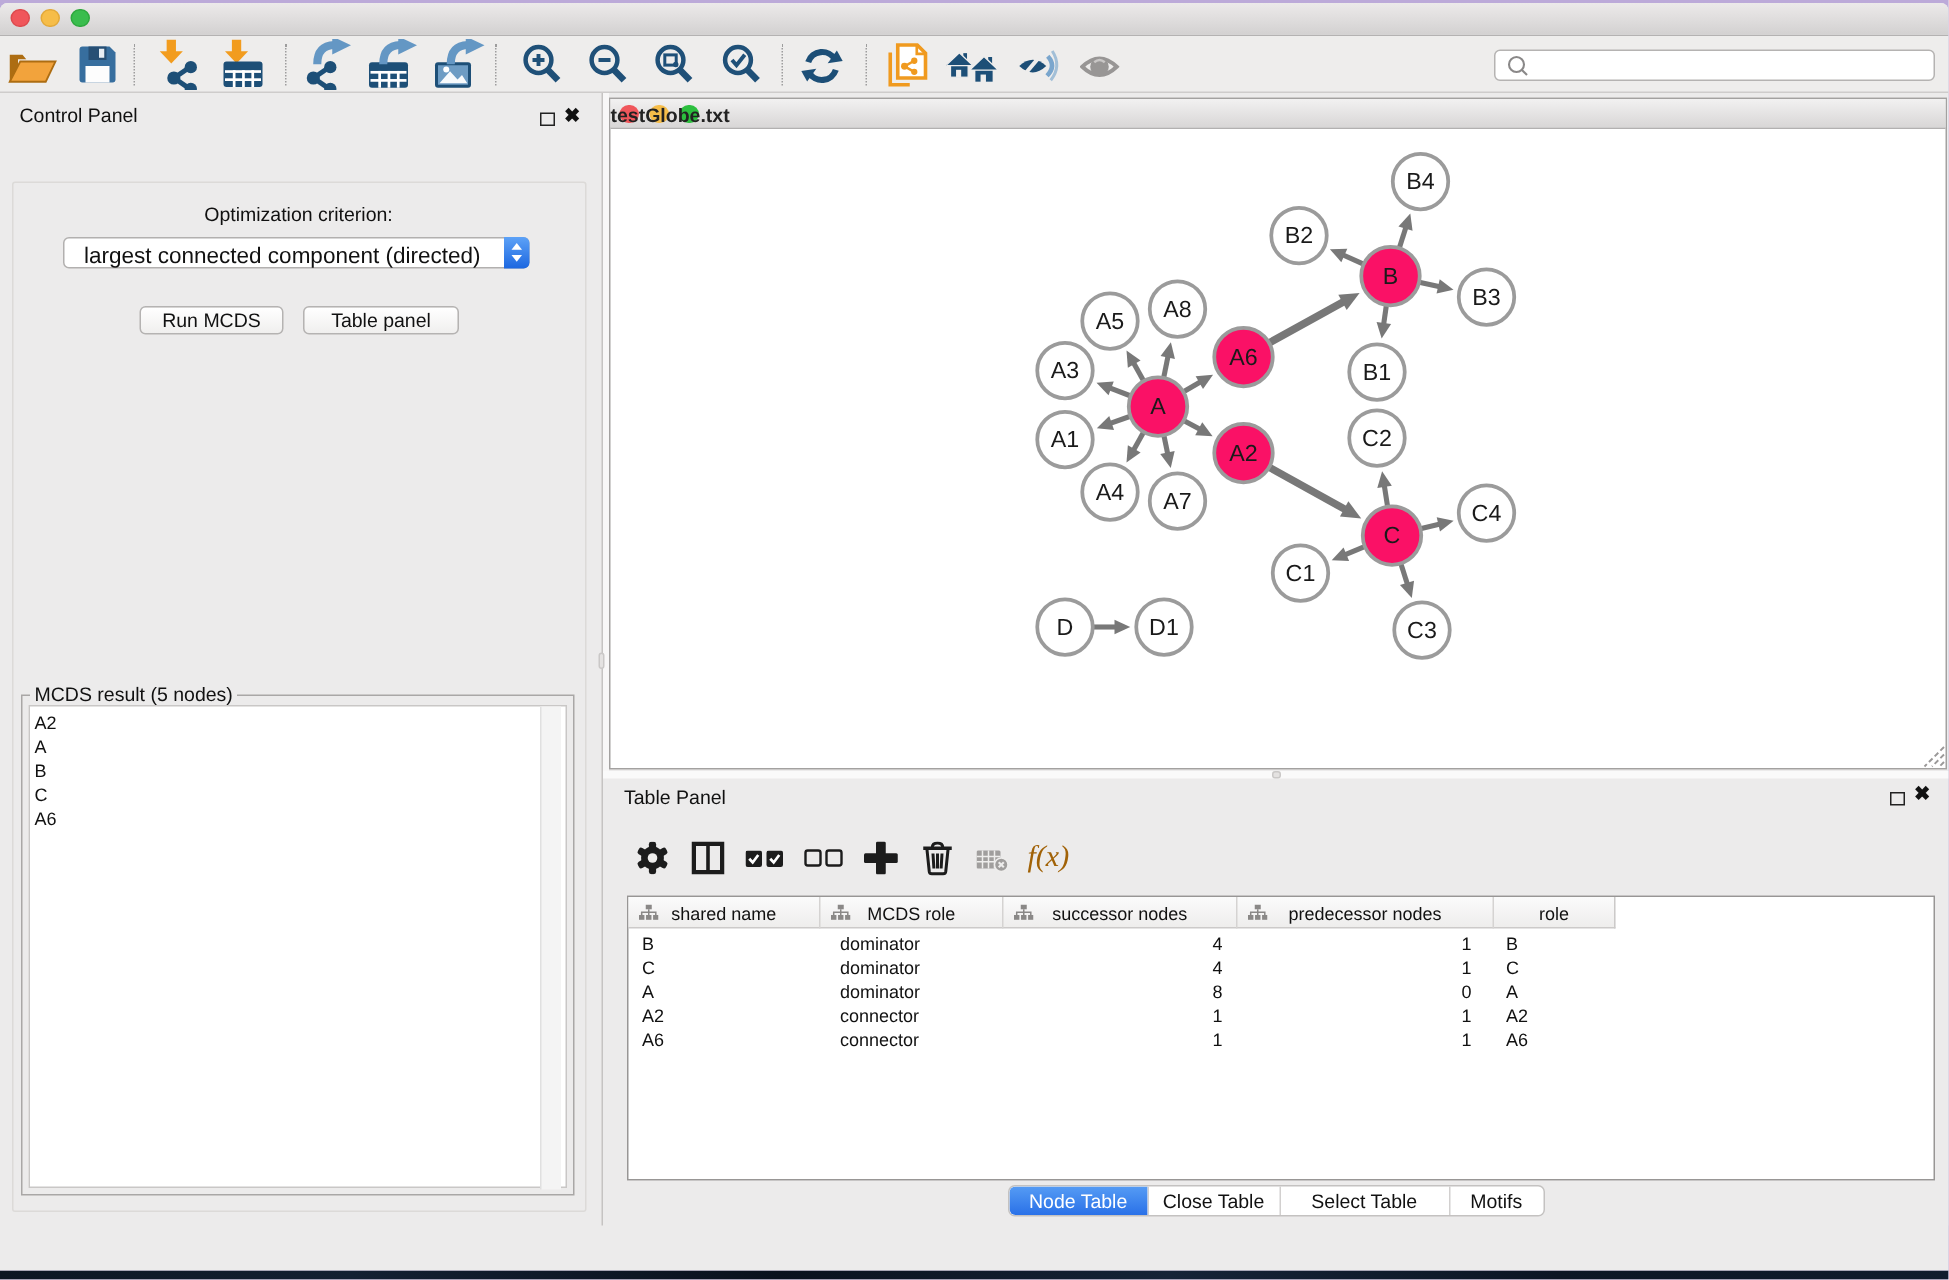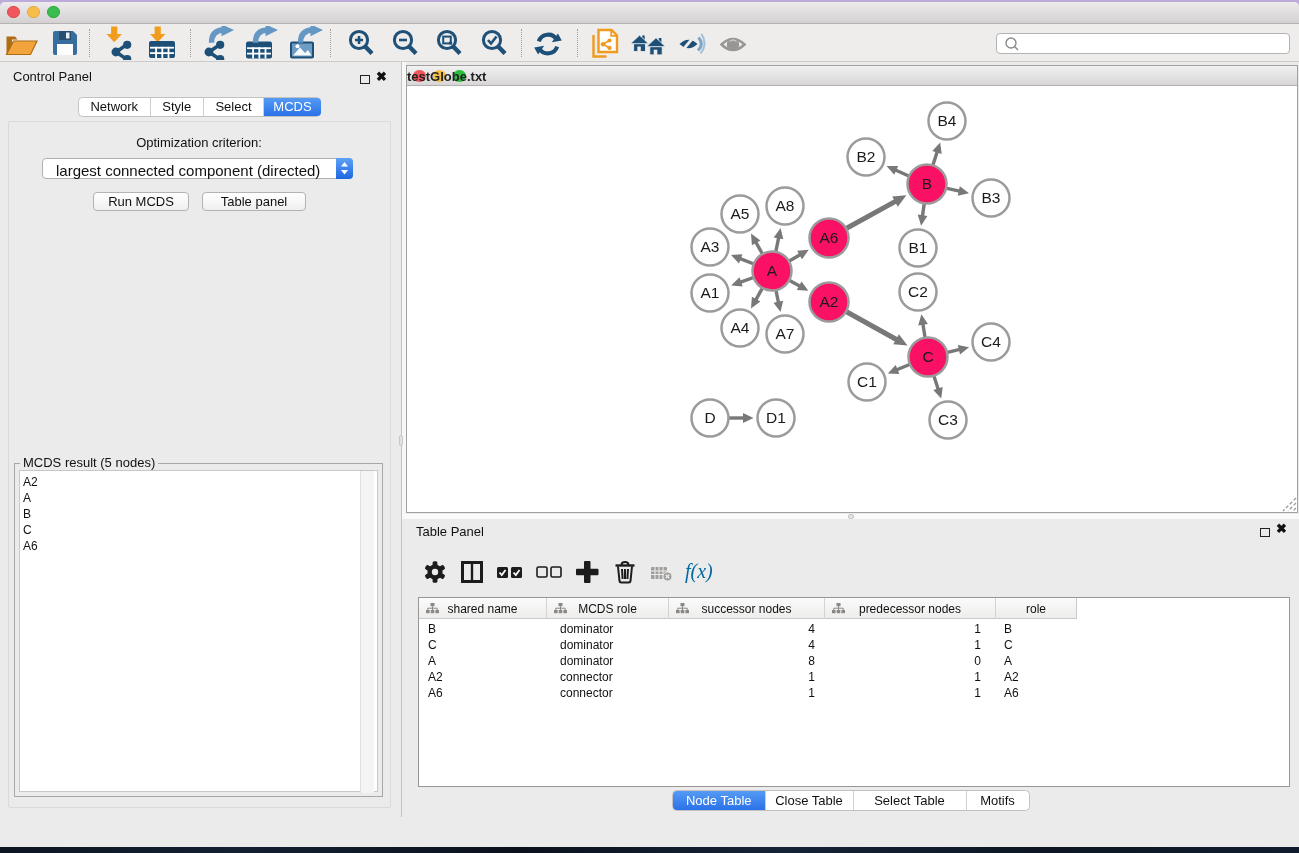--- a/index.html
+++ b/index.html
@@ -37,21 +37,21 @@
 #cp-inner { left:8px; top:59px; width:383px; height:687px; border:1px solid #dcdad8;
   border-radius:2px; background:#ecebeb; }
 #opt-label { left:0; top:73px; width:398px; text-align:center; font-size:13px; color:#111; }
 #cp-select { left:42px; top:96px; width:311px; height:21px; background:#fff;
   border:1px solid #b2b0af; border-radius:4px; font-size:15px; color:#111; }
 #cp-select .txt { position:absolute; left:13px; top:2.5px; }
 #cp-select .cap { position:absolute; right:-1px; top:-1px; width:17px; height:21px;
   background:linear-gradient(#5da2f7,#1c67e0); border-radius:0 4px 4px 0; }
 .btn { position:absolute; height:19px; background:linear-gradient(#ffffff,#f0efee);
   border:1px solid #b5b3b2; border-radius:4px; font-size:13px; color:#111;
-  text-align:center; line-height:17px; }
+  text-align:center; line-height:17px;margin-top:12px; }
 #btn-run { left:93px; top:129.5px; width:96px; }
 #btn-close { left:202px; top:129.5px; width:104px; }
 
 #grp { left:14px; top:393px; width:369px; height:343px; }
 #grp .borderrest { position:absolute; left:0; top:8px; width:100%; height:334px;
   border:1px solid #a9a7a6; }
 #grp .lbl { position:absolute; left:6px; top:0px; background:#ecebeb; padding:0 3px;
   font-size:13px; color:#111; }
 #grp .list { position:absolute; left:5px; top:15px; width:359px; height:322px;
   background:#fff; border:1px solid #c9c7c6; font-size:12px; color:#111; }
@@ -263,26 +263,20 @@
         <line x1="11.6" y1="11.6" x2="15" y2="15" stroke="#8a8888" stroke-width="1.4"></line>
       </svg>
     </div>
   </div>
   <div id="content" class="abs">
     <div id="cp" class="abs">
       <div id="cp-title" class="abs">Control Panel</div>
       <div id="cp-min" class="abs"></div>
       <div id="cp-close" class="abs">✖</div>
       <div id="cp-inner" class="abs"></div>
-      <div id="cp-tabs" class="abs">
-        <div class="tab" style="width:71.5px;">Network</div>
-        <div class="tab" style="width:53.5px;">Style</div>
-        <div class="tab" style="width:60px;">Select</div>
-        <div class="tab sel" style="width:57px;">MCDS</div>
-      </div>
       <div id="opt-label" class="abs">Optimization criterion:</div>
       <div id="cp-select" class="abs">
         <span class="txt">largest connected component (directed)</span>
         <span class="cap"><svg width="17" height="21">
           <polygon points="8.5,4 12,8.5 5,8.5" fill="#fff"></polygon>
           <polygon points="8.5,16.5 12,12 5,12" fill="#fff"></polygon>
         </svg></span>
       </div>
       <div id="btn-run" class="btn">Run MCDS</div>
       <div id="btn-close" class="btn">Table panel</div>
@@ -454,21 +448,21 @@
             <line x1="8" y1="2" x2="8" y2="14"></line>
             <line x1="12" y1="2" x2="12" y2="14"></line>
           </g>
           <circle cx="16.5" cy="11.5" r="4.5" fill="#a09e9d" stroke="#eeedec" stroke-width="1"></circle>
           <g stroke="#eeedec" stroke-width="1.4">
             <line x1="14.8" y1="9.8" x2="18.2" y2="13.2"></line>
             <line x1="18.2" y1="9.8" x2="14.8" y2="13.2"></line>
           </g>
         </g>
       </svg>
-    <div class="abs" style="left:685px;top:498px;font-family:'Liberation Serif',serif;font-style:italic;font-size:20px;color:#0369a1;">f(x)</div>
+    <div class="abs" style="left:685px;top:498px;font-family:'Liberation Serif',serif;font-style:italic;font-size:20px;color:#a16207;">f(x)</div>
     <div id="tbl" class="abs">
       <div id="tbl-head">
         <div class="th" style="left:0; width:128px;">
             <svg width="13" height="12" style="position:absolute;left:7px;top:5px">
               <g fill="#8a8887">
                 <rect x="4.5" y="0" width="4" height="3.2"></rect>
                 <rect x="0" y="7" width="3.6" height="3.2"></rect>
                 <rect x="4.7" y="7" width="3.6" height="3.2"></rect>
                 <rect x="9.4" y="7" width="3.6" height="3.2"></rect>
               </g>

